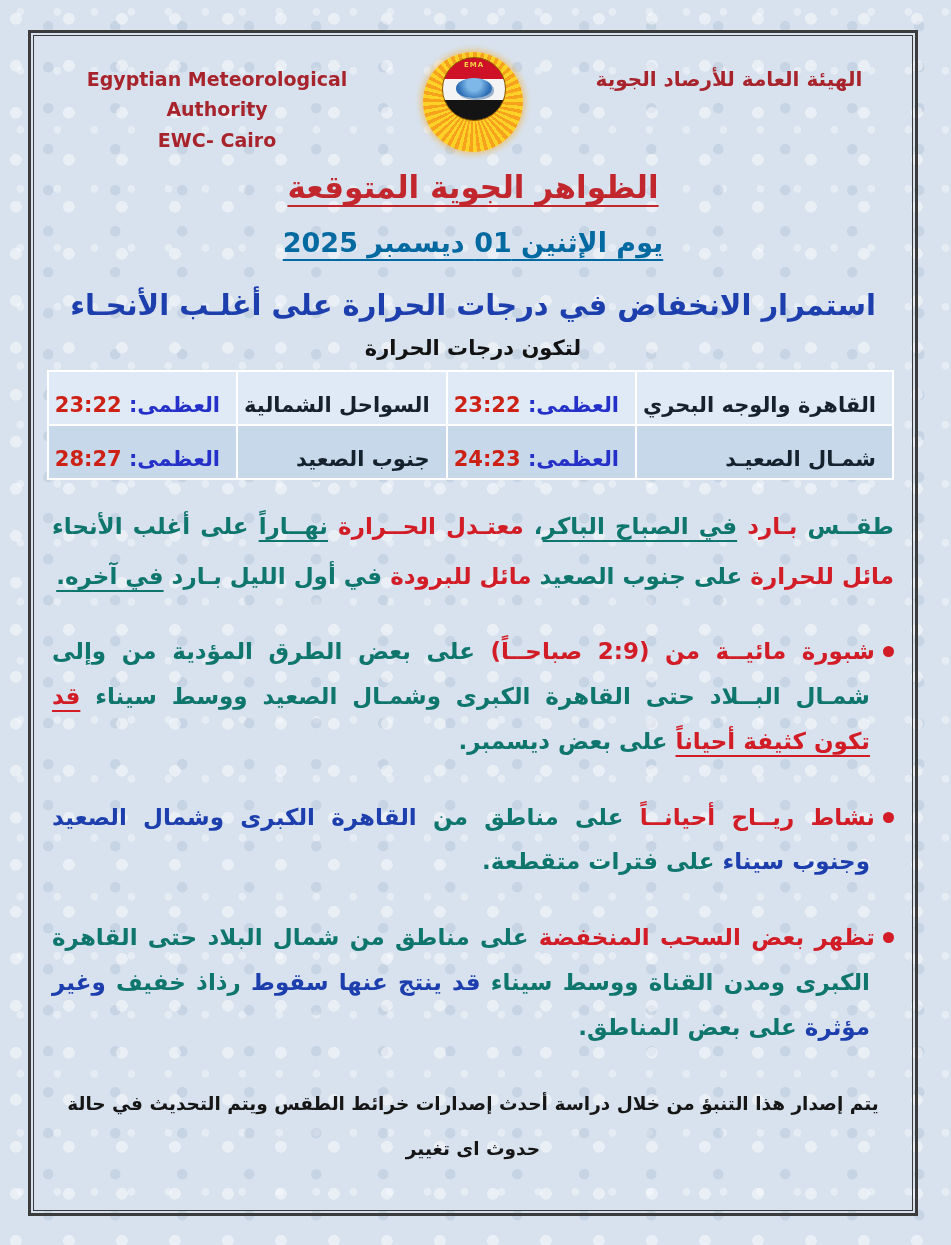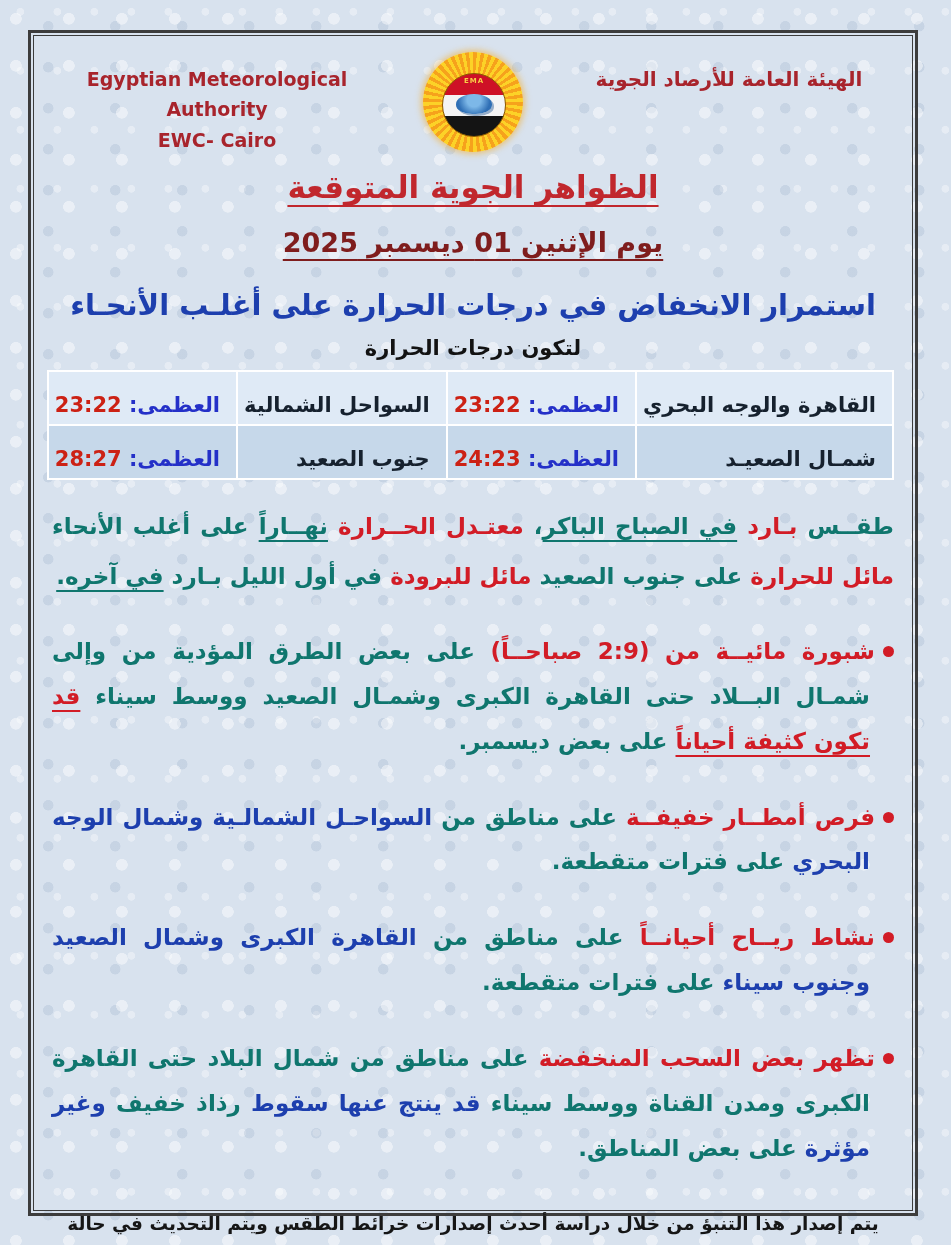--- a/index.html
+++ b/index.html
@@ -27,37 +27,37 @@
   .header{display:flex;justify-content:space-between;align-items:flex-start;margin-top:6px;}
   .org-ar{width:330px;text-align:center;color:#a8242c;font-weight:700;font-size:20px;line-height:1.55;margin-top:8px;}
   .org-en{width:330px;text-align:center;color:#a8242c;font-weight:700;font-size:19px;line-height:1.6;direction:ltr;margin-top:8px;}
   .logo{position:relative;width:100px;height:100px;margin-top:-4px;flex:0 0 auto;}
   .logo-rays{
     position:absolute;inset:0;border-radius:50%;
     background:repeating-conic-gradient(#f6a21c 0deg 4.5deg, #fcd227 4.5deg 9deg);
     box-shadow:0 0 6px 2px rgba(246,170,30,.55);
   }
   .logo-flag{
-    position:absolute;left:19px;top:21px;width:62px;height:62px;border-radius:50%;overflow:hidden;
+    position:absolute;left:19px;top:5px;width:62px;height:62px;border-radius:50%;overflow:hidden;
     background:linear-gradient(to bottom,#ce1126 0 34%,#f4f4f4 34% 67%,#141414 67% 100%);
     border:1px solid #8a5a00;
   }
   .logo-ema{position:absolute;top:3px;left:0;width:100%;text-align:center;font-size:7px;color:#f8d147;font-weight:700;letter-spacing:1px;}
   .logo-cloud{
     position:absolute;left:13px;top:20px;width:36px;height:20px;border-radius:50% 50% 45% 45%;
     background:radial-gradient(circle at 50% 30%,#7db8e8 0 30%,#2f6fb5 70%);
     box-shadow:2px 2px 0 0 rgba(40,90,150,.45);
   }
   
   .doc-title{
     text-align:center;color:#c1272d;font-weight:700;font-size:31px;margin-top:14px;
     text-decoration:underline;text-decoration-thickness:2px;text-underline-offset:7px;
   }
   .doc-date{
-    text-align:center;color:#7f1d1d;font-weight:700;font-size:27px;margin-top:22px;
+    text-align:center;color:#0369a1;font-weight:700;font-size:27px;margin-top:22px;
     text-decoration:underline;text-decoration-thickness:2px;text-underline-offset:7px;
   }
   .headline{text-align:center;color:#1d3fae;font-weight:700;font-size:29px;margin-top:30px;}
   .subheadline{text-align:center;color:#121212;font-weight:700;font-size:21px;margin-top:14px;}
   
   table.temps{width:100%;border-collapse:collapse;margin-top:10px;font-weight:700;font-size:21px;}
   table.temps td{border:2px solid #ffffff;height:38px;padding:14px 16px 0 6px;text-align:right;white-space:nowrap;}
   tr.row-light td{background:#dfeaf6;}
   tr.row-dark td{background:#c6d8ea;}
   td.region{color:#16212e;}
@@ -139,21 +139,20 @@
           <span class="val">28:27</span>
         </td>
       </tr>
     </tbody>
       </table>
 
     <div class="summary"><span class="c-black">طقــس </span><span class="c-red">بـارد </span><span class="c-black u">في الصباح الباكر</span><span class="c-black">، </span><span class="c-red">معتـدل الحــرارة </span><span class="c-black u">نهــاراً</span><span class="c-black"> على أغلب الأنحاء </span><span class="c-red">مائل للحرارة</span><span class="c-black"> على جنوب الصعيد </span><span class="c-red">مائل للبرودة</span><span class="c-black"> في أول الليل بـارد </span><span class="c-black u">في آخره.</span></div>
 
     <div class="bullets">
       <div class="bullet"><span class="dot"></span><span><span class="c-red">شبورة مائيــة من (2:9 صباحــاً)</span><span class="c-black"> على بعض الطرق المؤدية من وإلى شمـال البــلاد حتى القاهرة الكبرى وشمـال الصعيد ووسط سيناء </span><span class="c-red u">قد تكون كثيفة أحياناً</span><span class="c-black"> على بعض ديسمبر.</span></span></div>
-      <div class="bullet"><span class="dot"></span><span><span class="c-red">فرص أمطــار خفيفــة</span><span class="c-black"> على مناطق من </span><span class="c-blue">السواحـل الشمالـية وشمال الوجه البحري</span><span class="c-black"> على فترات متقطعة.</span></span></div>
       <div class="bullet"><span class="dot"></span><span><span class="c-red">نشاط ريــاح أحيانــاً</span><span class="c-black"> على مناطق من </span><span class="c-blue">القاهرة الكبرى وشمال الصعيد وجنوب سيناء</span><span class="c-black"> على فترات متقطعة.</span></span></div>
       <div class="bullet"><span class="dot"></span><span><span class="c-red">تظهر بعض السحب المنخفضة</span><span class="c-black"> على مناطق من شمال البلاد حتى القاهرة الكبرى ومدن القناة ووسط سيناء </span><span class="c-blue">قد ينتج عنها سقوط</span><span class="c-black"> رذاذ خفيف </span><span class="c-blue">وغير مؤثرة</span><span class="c-black"> على بعض المناطق.</span></span></div>
     </div>
 
     <div class="footnotes">
       <div>يتم إصدار هذا التنبؤ من خلال دراسة أحدث إصدارات خرائط الطقس ويتم التحديث في حالة حدوث اى تغيير</div>
 
     </div>
 
   </div>

